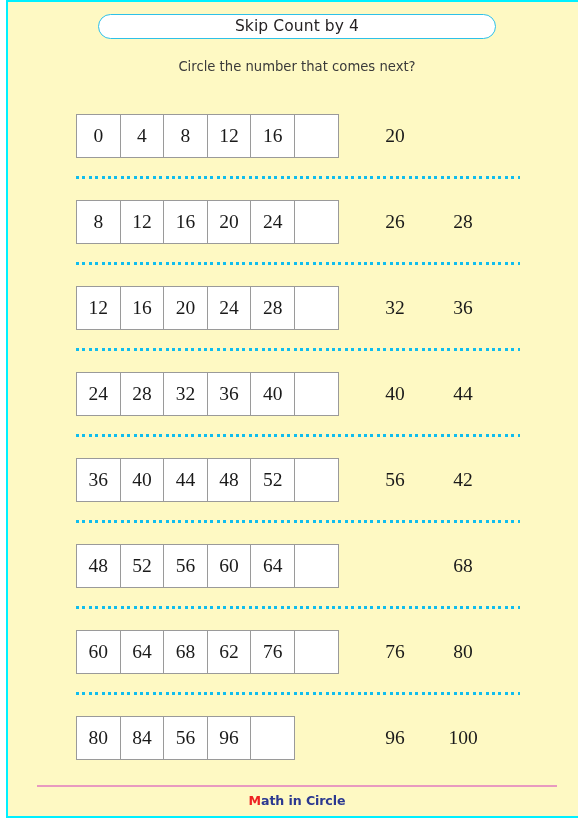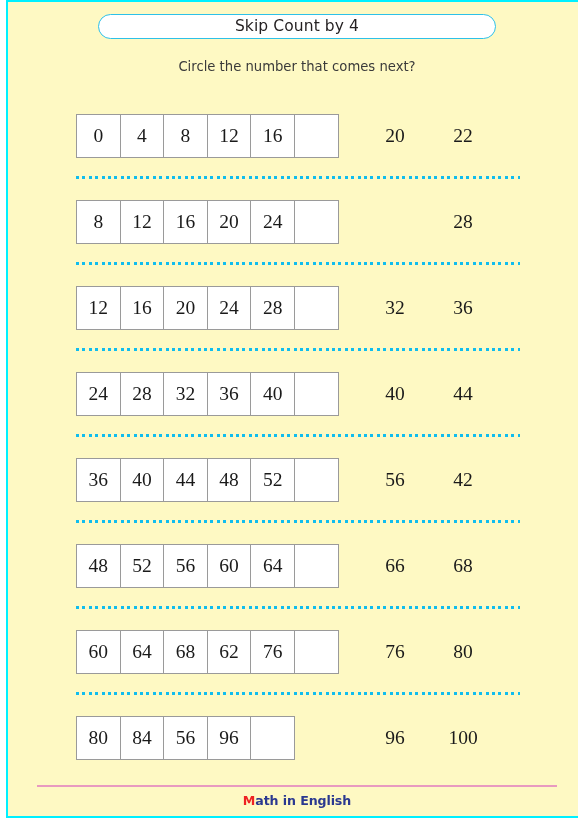--- a/index.html
+++ b/index.html
@@ -175,32 +175,32 @@
       <div class="problem-row">
         <div class="seq-grid">
           <div class="seq-cell">0</div>
           <div class="seq-cell">4</div>
           <div class="seq-cell">8</div>
           <div class="seq-cell">12</div>
           <div class="seq-cell">16</div>
           <div class="seq-cell blank-cell"></div>
         </div>
         <div class="choice choice-a">20</div>
-        <div class="choice choice-b">22</div>
         <div class="dotted-sep"></div>
       </div>
       <div class="problem-row">
         <div class="seq-grid">
           <div class="seq-cell">8</div>
           <div class="seq-cell">12</div>
           <div class="seq-cell">16</div>
           <div class="seq-cell">20</div>
           <div class="seq-cell">24</div>
           <div class="seq-cell blank-cell"></div>
         </div>
+        <div class="choice choice-a">26</div>
         <div class="choice choice-b">28</div>
         <div class="dotted-sep"></div>
       </div>
       <div class="problem-row">
         <div class="seq-grid">
           <div class="seq-cell">12</div>
           <div class="seq-cell">16</div>
           <div class="seq-cell">20</div>
           <div class="seq-cell">24</div>
           <div class="seq-cell">28</div>
@@ -238,21 +238,20 @@
       </div>
       <div class="problem-row">
         <div class="seq-grid">
           <div class="seq-cell">48</div>
           <div class="seq-cell">52</div>
           <div class="seq-cell">56</div>
           <div class="seq-cell">60</div>
           <div class="seq-cell">64</div>
           <div class="seq-cell blank-cell"></div>
         </div>
-        <div class="choice choice-a">66</div>
         <div class="choice choice-b">68</div>
         <div class="dotted-sep"></div>
       </div>
       <div class="problem-row">
         <div class="seq-grid">
           <div class="seq-cell">60</div>
           <div class="seq-cell">64</div>
           <div class="seq-cell">68</div>
           <div class="seq-cell">62</div>
           <div class="seq-cell">76</div>
@@ -271,16 +270,16 @@
           <div class="seq-cell blank-cell"></div>
         </div>
         <div class="choice choice-a">96</div>
         <div class="choice choice-b">100</div>
       </div>
     </div>
 
   <div id="footer-rule"></div>
 
   <div id="footer-logo">
-    <span class="logo-m">M</span><span class="logo-rest">ath in English</span>
+    <span class="logo-m">M</span><span class="logo-rest">ath in Circle</span>
   </div>
 
 </div>
 
 </body></html>

